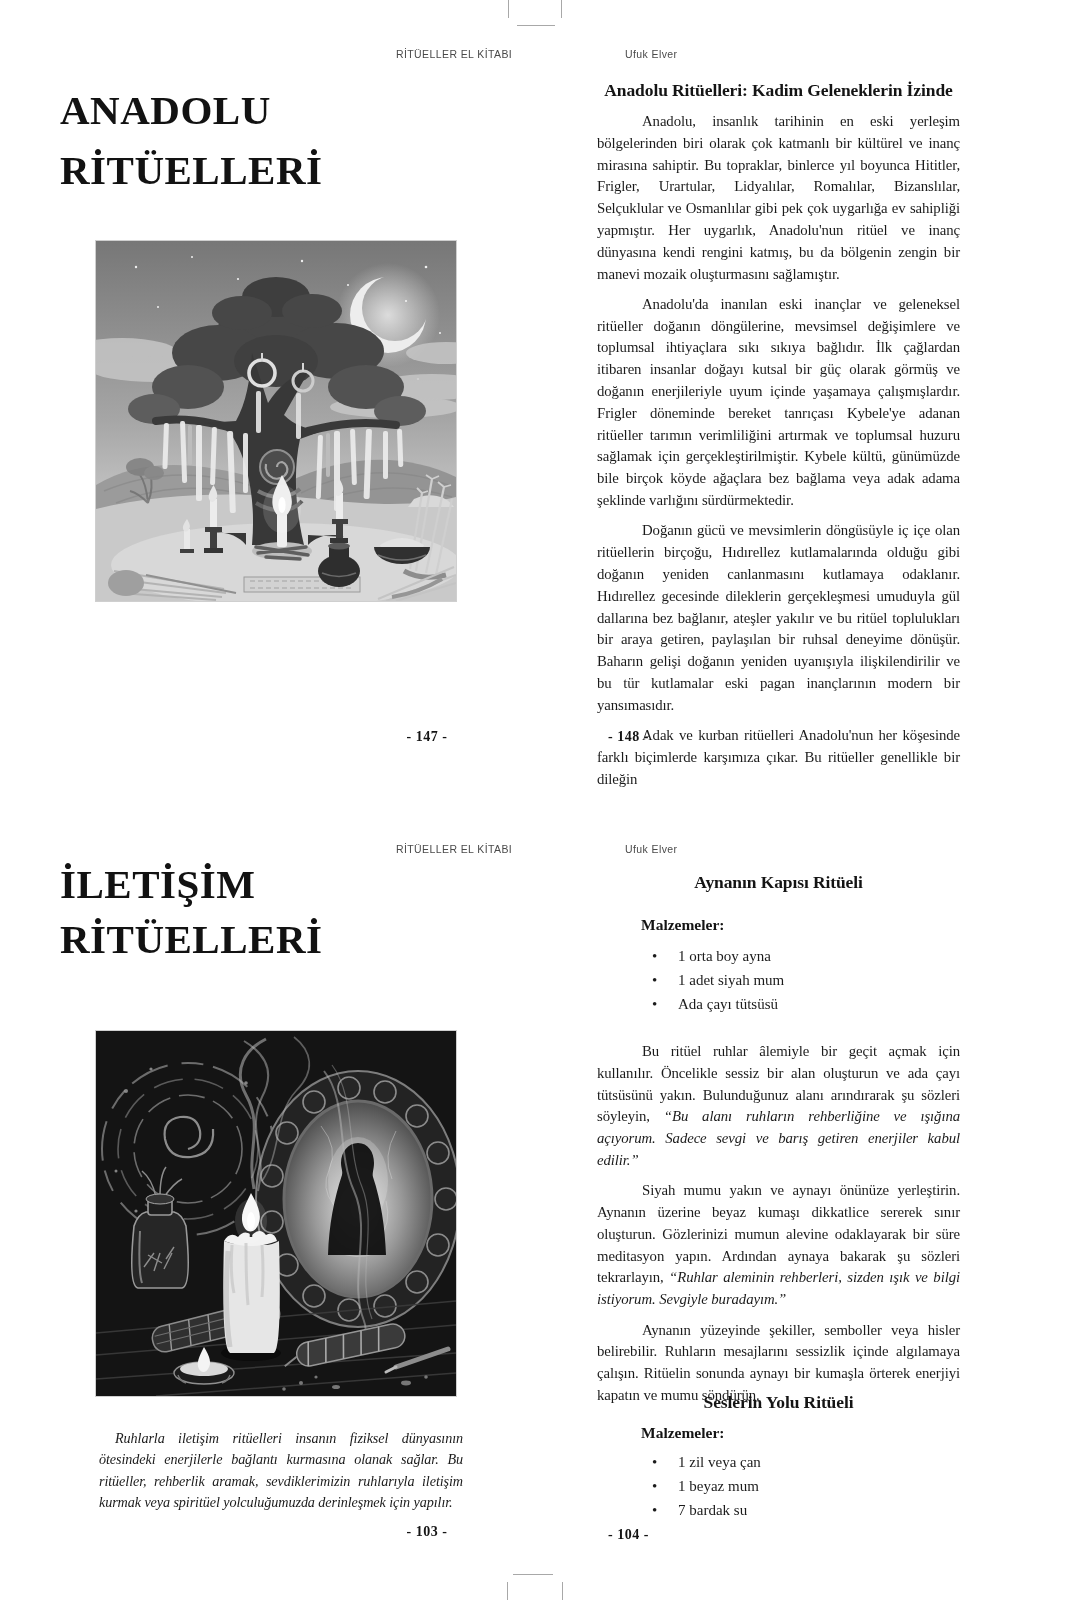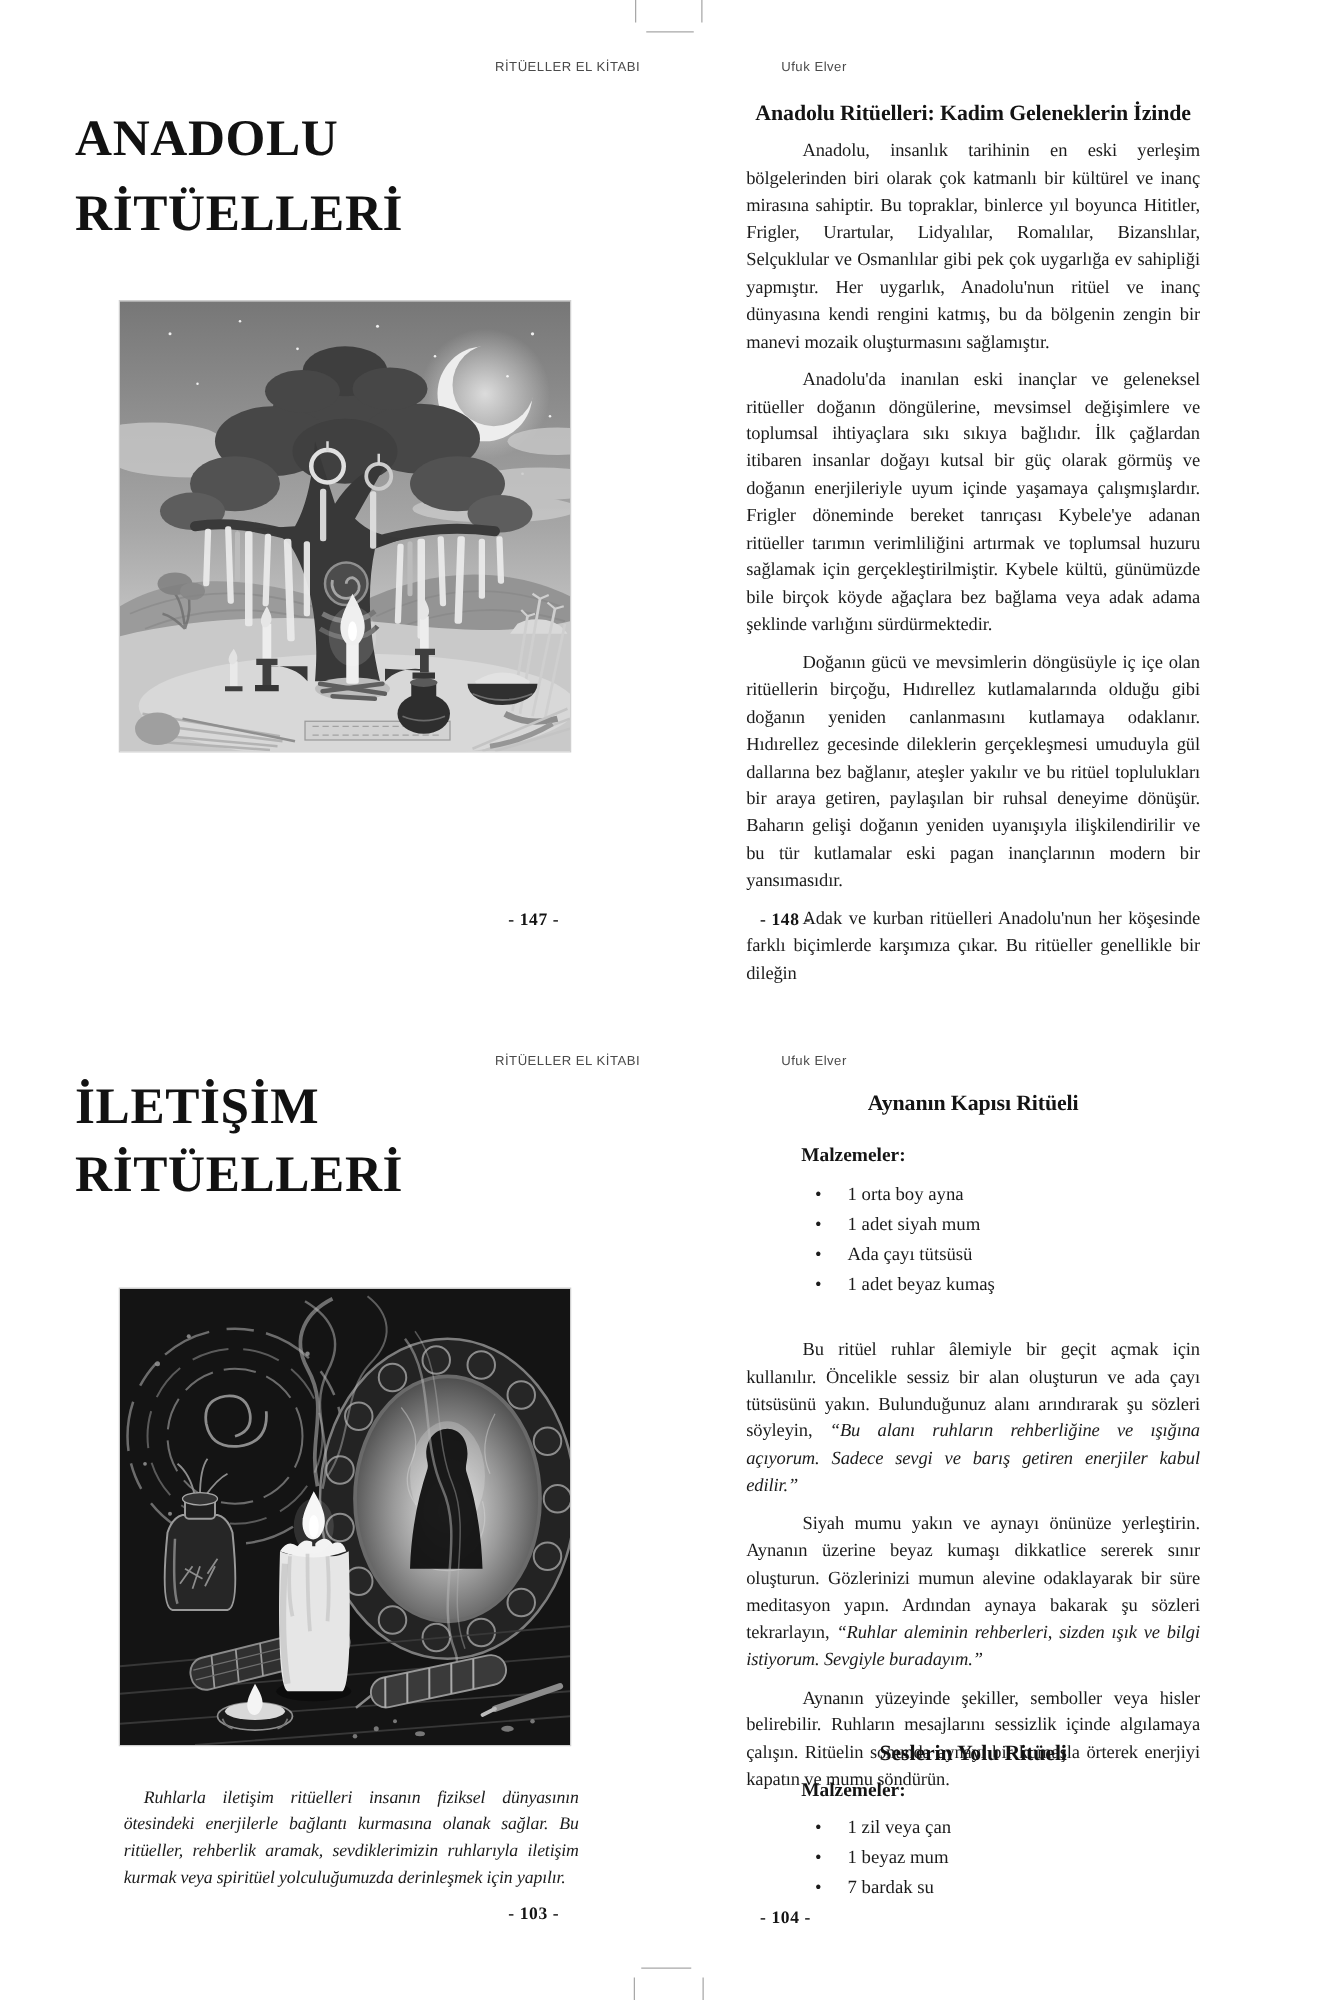--- a/index.html
+++ b/index.html
@@ -386,24 +386,23 @@
 <div class="abs running-head" style="left:597px;top:843px">Ufuk Elver</div>
 
 <div class="abs section-title" style="left:587px;top:872px;width:383px">Aynanın Kapısı Ritüeli</div>
 
 <div class="abs materials-label" style="left:641px;top:916px">Malzemeler:</div>
 
 <div class="abs bullet-list" style="left:650px;top:944px">
   <div class="bullet-row">1 orta boy ayna</div>
   <div class="bullet-row">1 adet siyah mum</div>
   <div class="bullet-row">Ada çayı tütsüsü</div>
-  <div class="bullet-row">1 adet beyaz kumaş</div>
-</div>
-
-<div class="abs body-col" style="left:597px;top:1070px">
+</div>
+
+<div class="abs body-col" style="left:597px;top:1041px">
   <p><span>Bu ritüel ruhlar âlemiyle bir geçit açmak için kullanılır. Öncelikle sessiz bir alan oluşturun ve ada çayı tütsüsünü yakın. Bulunduğunuz alanı arındırarak şu sözleri söyleyin, </span><span class="q">“Bu alanı ruhların rehberliğine ve ışığına açıyorum. Sadece sevgi ve barış getiren enerjiler kabul edilir.”</span></p>
   <p><span>Siyah mumu yakın ve aynayı önünüze yerleştirin. Aynanın üzerine beyaz kumaşı dikkatlice sererek sınır oluşturun. Gözlerinizi mumun alevine odaklayarak bir süre meditasyon yapın. Ardından aynaya bakarak şu sözleri tekrarlayın, </span><span class="q">“Ruhlar aleminin rehberleri, sizden ışık ve bilgi istiyorum. Sevgiyle buradayım.”</span></p>
   <p>Aynanın yüzeyinde şekiller, semboller veya hisler belirebilir. Ruhların mesajlarını sessizlik içinde algılamaya çalışın. Ritüelin sonunda aynayı bir kumaşla örterek enerjiyi kapatın ve mumu söndürün.</p>
 </div>
 
 <div class="abs section-title" style="left:587px;top:1392px;width:383px">Seslerin Yolu Ritüeli</div>
 
 <div class="abs materials-label" style="left:641px;top:1424px">Malzemeler:</div>
 
 <div class="abs bullet-list" style="left:650px;top:1450px">

